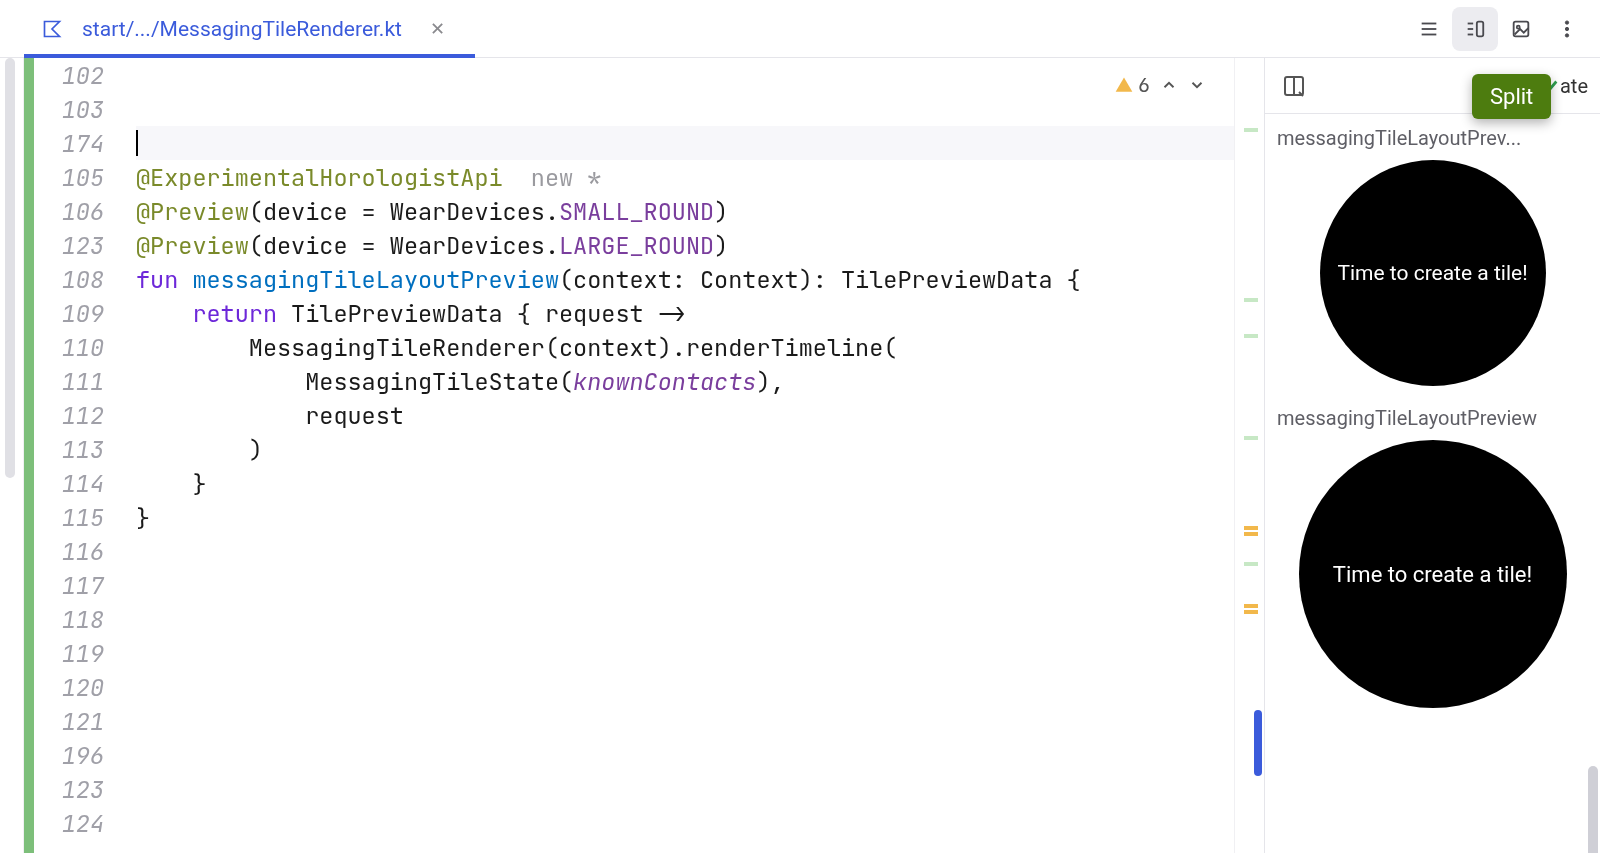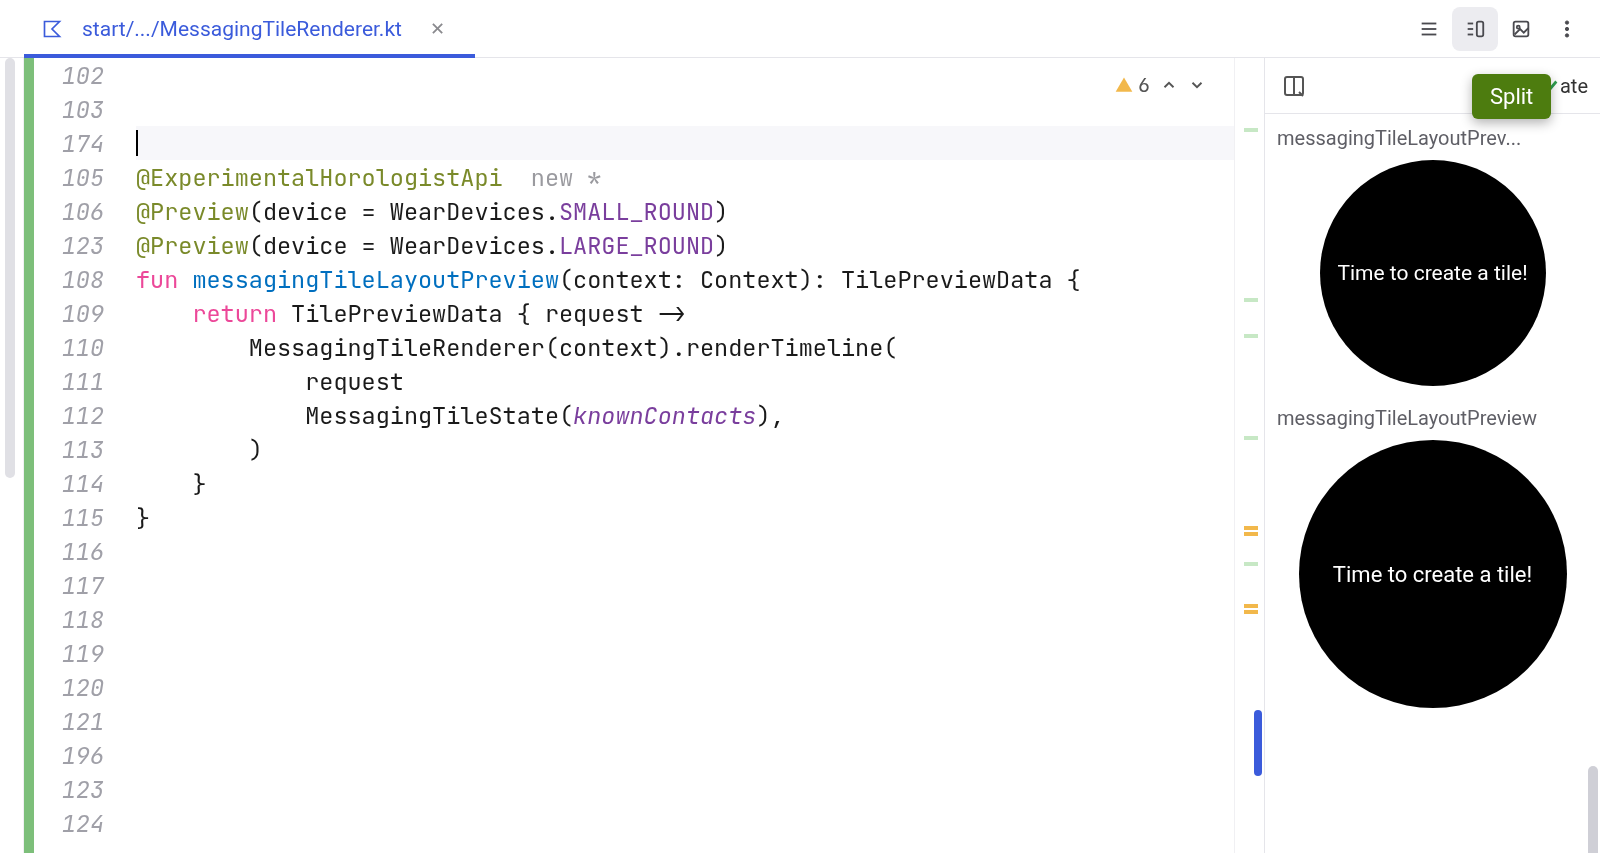--- a/index.html
+++ b/index.html
@@ -53,21 +53,21 @@
   }
   .gutter-bg-stripe {
     position: absolute; left: 0; top: 0; bottom: 0; width: 10px; background: #7dbf7a;
   }
   .ln { height: 34px; display: flex; align-items: center; justify-content: flex-end; padding-right: 32px; font-style: italic; }
   .code { flex: 1; position: relative; }
   .codeline { height: 34px; display: flex; align-items: center; white-space: pre; }
   .current-line-bg { position: absolute; left: 0; right: 0; height: 34px; background: #f7f7fa; }
 
   .tok-ann { color: #7a8a2a; }
-  .tok-kw  { color: #ec4899; }
+  .tok-kw  { color: #6d28d9; }
   .tok-fn  { color: #006fbf; }
   .tok-fld { color: #7a3e9d; font-style: italic; }
   .tok-const { color: #7a3e9d; }
   .tok-hint { color: #9a9a9f; }
   .tok-plain { color: #1a1a1a; }
 
   .caret {
     position: absolute; width: 2px; height: 26px; background: #000; top: 72px; left: 0px;
   }
 
@@ -218,22 +218,22 @@
 
       <div class="codeline"></div>
       <div class="codeline"></div>
       <div class="codeline"></div>
       <div class="codeline"><span class="tok-ann">@ExperimentalHorologistApi</span><span>  </span><span class="tok-hint">new *</span></div>
       <div class="codeline"><span class="tok-ann">@Preview</span><span class="tok-plain">(device = WearDevices.</span><span class="tok-const">SMALL_ROUND</span><span class="tok-plain">)</span></div>
       <div class="codeline"><span class="tok-ann">@Preview</span><span class="tok-plain">(device = WearDevices.</span><span class="tok-const">LARGE_ROUND</span><span class="tok-plain">)</span></div>
       <div class="codeline"><span class="tok-kw">fun </span><span class="tok-fn">messagingTileLayoutPreview</span><span class="tok-plain">(context: Context): TilePreviewData {</span></div>
       <div class="codeline"><span>    </span><span class="tok-kw">return</span><span class="tok-plain"> TilePreviewData { request -&gt;</span></div>
       <div class="codeline"><span>        </span><span class="tok-plain">MessagingTileRenderer(context).renderTimeline(</span></div>
+      <div class="codeline"><span>            </span><span class="tok-plain">MessagingTileState(</span><span class="tok-fld">knownContacts</span><span class="tok-plain">),</span></div>
       <div class="codeline"><span>            </span><span class="tok-plain">request</span></div>
-      <div class="codeline"><span>            </span><span class="tok-plain">MessagingTileState(</span><span class="tok-fld">knownContacts</span><span class="tok-plain">),</span></div>
       <div class="codeline"><span>        </span><span class="tok-plain">)</span></div>
       <div class="codeline"><span>    </span><span class="tok-plain">}</span></div>
       <div class="codeline"><span class="tok-plain">}</span></div>
       <div class="codeline"></div>
         <div class="codeline"></div>
         <div class="codeline"></div>
         <div class="codeline"></div>
         <div class="codeline"></div>
         <div class="codeline"></div>
         <div class="codeline"></div>

